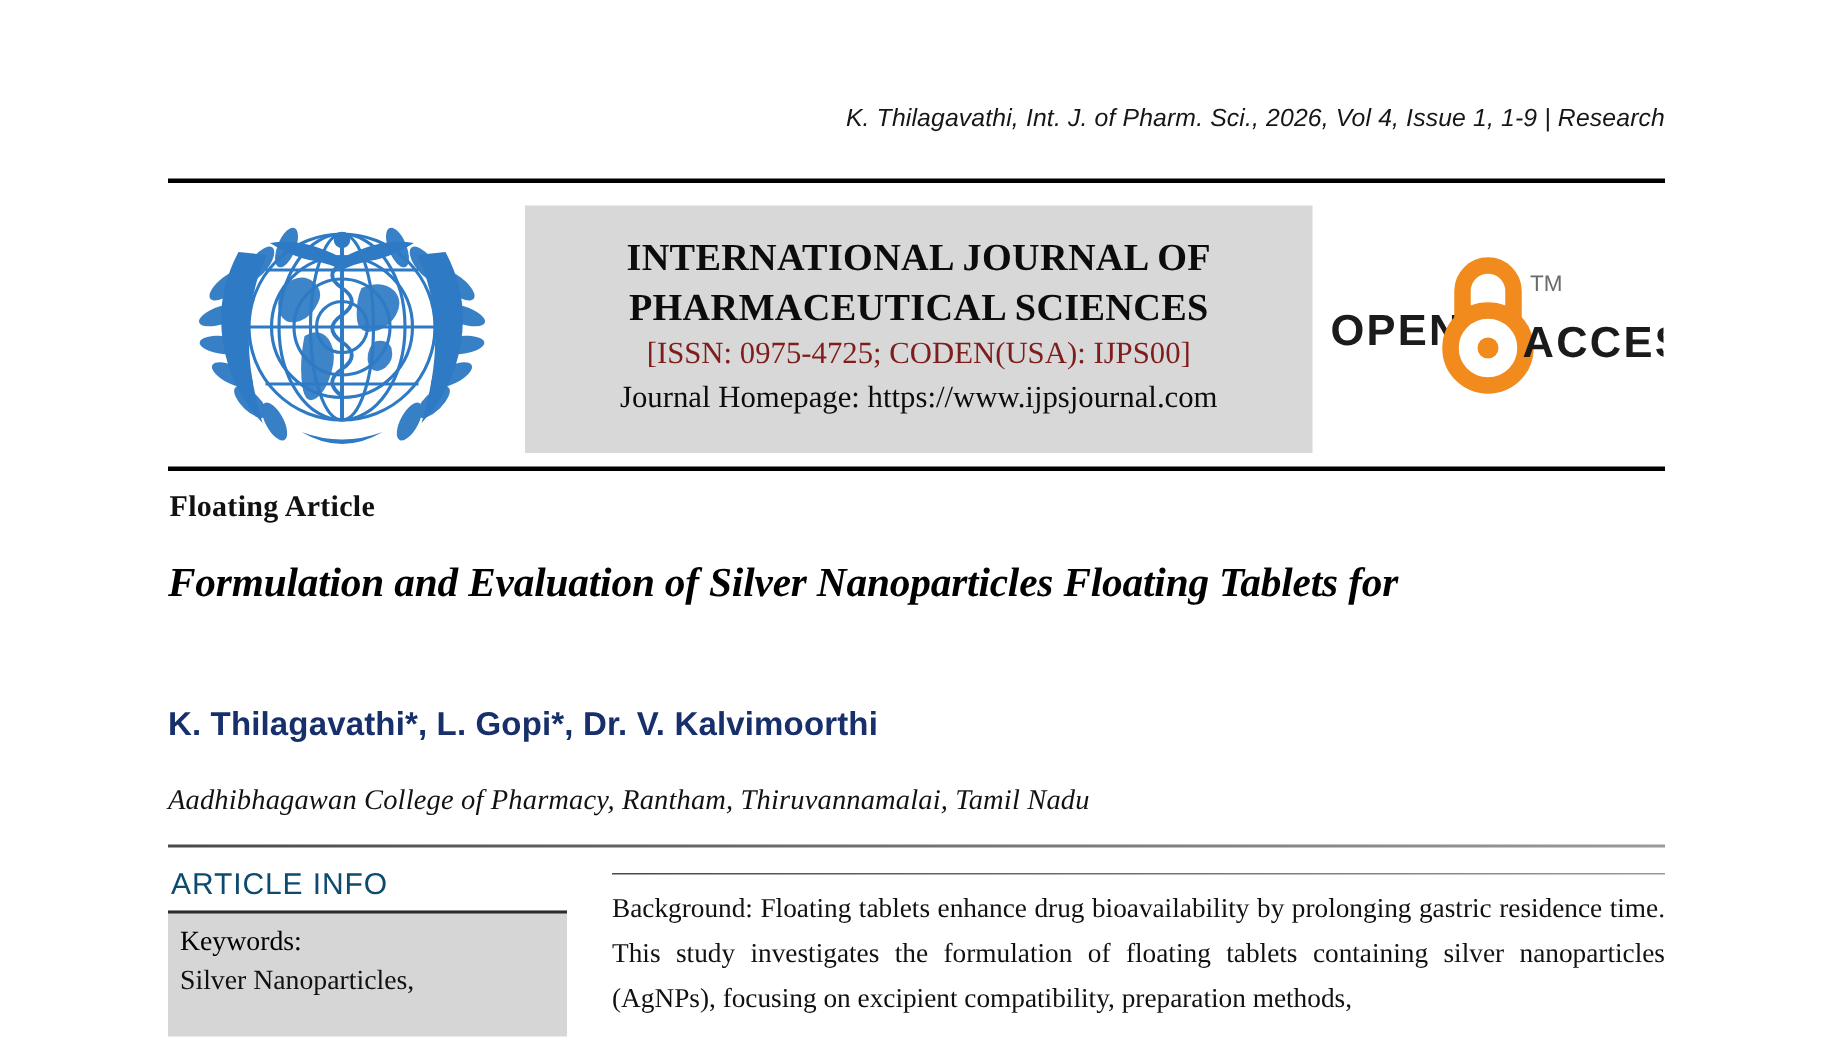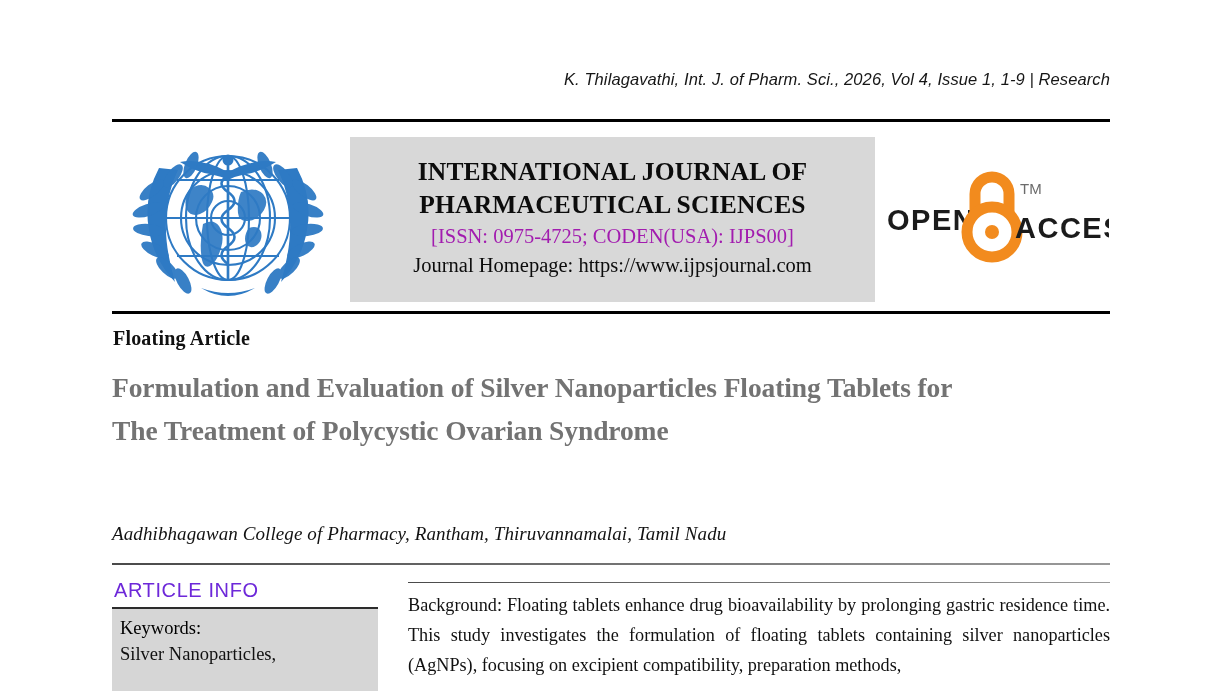--- a/index.html
+++ b/index.html
@@ -95,21 +95,21 @@
     line-height: 33px;
     text-align: center;
     color: #0c0c0c;
     letter-spacing: 0.2px;
   }
   .journal-issn {
     font-family: "Liberation Serif", serif;
     font-size: 20.5px;
     line-height: 29px;
     text-align: left;
-    color: #a21caf;
+    color: #7f1d1d;
     margin-top: 1px;
   }
   .journal-homepage {
     font-family: "Liberation Serif", serif;
     font-size: 20.5px;
     line-height: 29px;
     text-align: left;
     color: #0c0c0c;
   }
 
@@ -136,22 +136,23 @@
 
   .article-title {
     position: absolute;
     left: 112px;
     top: 366px;
     width: 1000px;
     font-family: "Liberation Serif", serif;
     font-weight: bold;
     font-size: 27.5px;
     line-height: 43px;
-    color: #737373;
+    color: #000000;
     letter-spacing: -0.1px;
+    font-style: italic;
   }
 
   .authors {
     position: absolute;
     left: 112px;
     top: 470px;
     width: 1000px;
     font-family: "Liberation Sans", sans-serif;
     font-weight: bold;
     font-size: 22px;
@@ -176,21 +177,21 @@
     position: absolute;
     left: 112px;
     top: 578px;
     width: 267px;
   }
   .article-info-heading {
     font-family: "Liberation Sans", sans-serif;
     font-weight: normal;
     font-size: 20px;
     letter-spacing: 0.6px;
-    color: #6d28d9;
+    color: #0c4a6e;
     line-height: 24px;
     padding-left: 2px;
   }
   .info-box {
     margin-top: 5px;
     width: 266px;
     background: #d6d6d6;
     border-top: 2.5px solid #2c2c2c;
     box-sizing: border-box;
     padding: 6px 8px 10px 8px;
@@ -339,23 +340,23 @@
     </div>
 
   </div>
 
   <div class="rule-thick bottom"></div>
 
   <div class="research-article-label">Floating Article</div>
 
   <div class="article-title">
     <div>Formulation and Evaluation of Silver Nanoparticles Floating Tablets for</div>
-    <div>The Treatment of Polycystic Ovarian Syndrome</div>
   </div>
 
+  <div class="authors">K. Thilagavathi*, L. Gopi*, Dr. V. Kalvimoorthi</div>
 
   <div class="affiliation">Aadhibhagawan College of Pharmacy, Rantham, Thiruvannamalai, Tamil Nadu</div>
 
   <div class="rule-thin-gray"></div>
 
   <div class="col-left">
     <div class="article-info-heading">ARTICLE INFO</div>
     <div class="info-box">
       <div class="info-line keywords-label">Keywords:</div>
       <div class="info-line">Silver Nanoparticles,</div>

